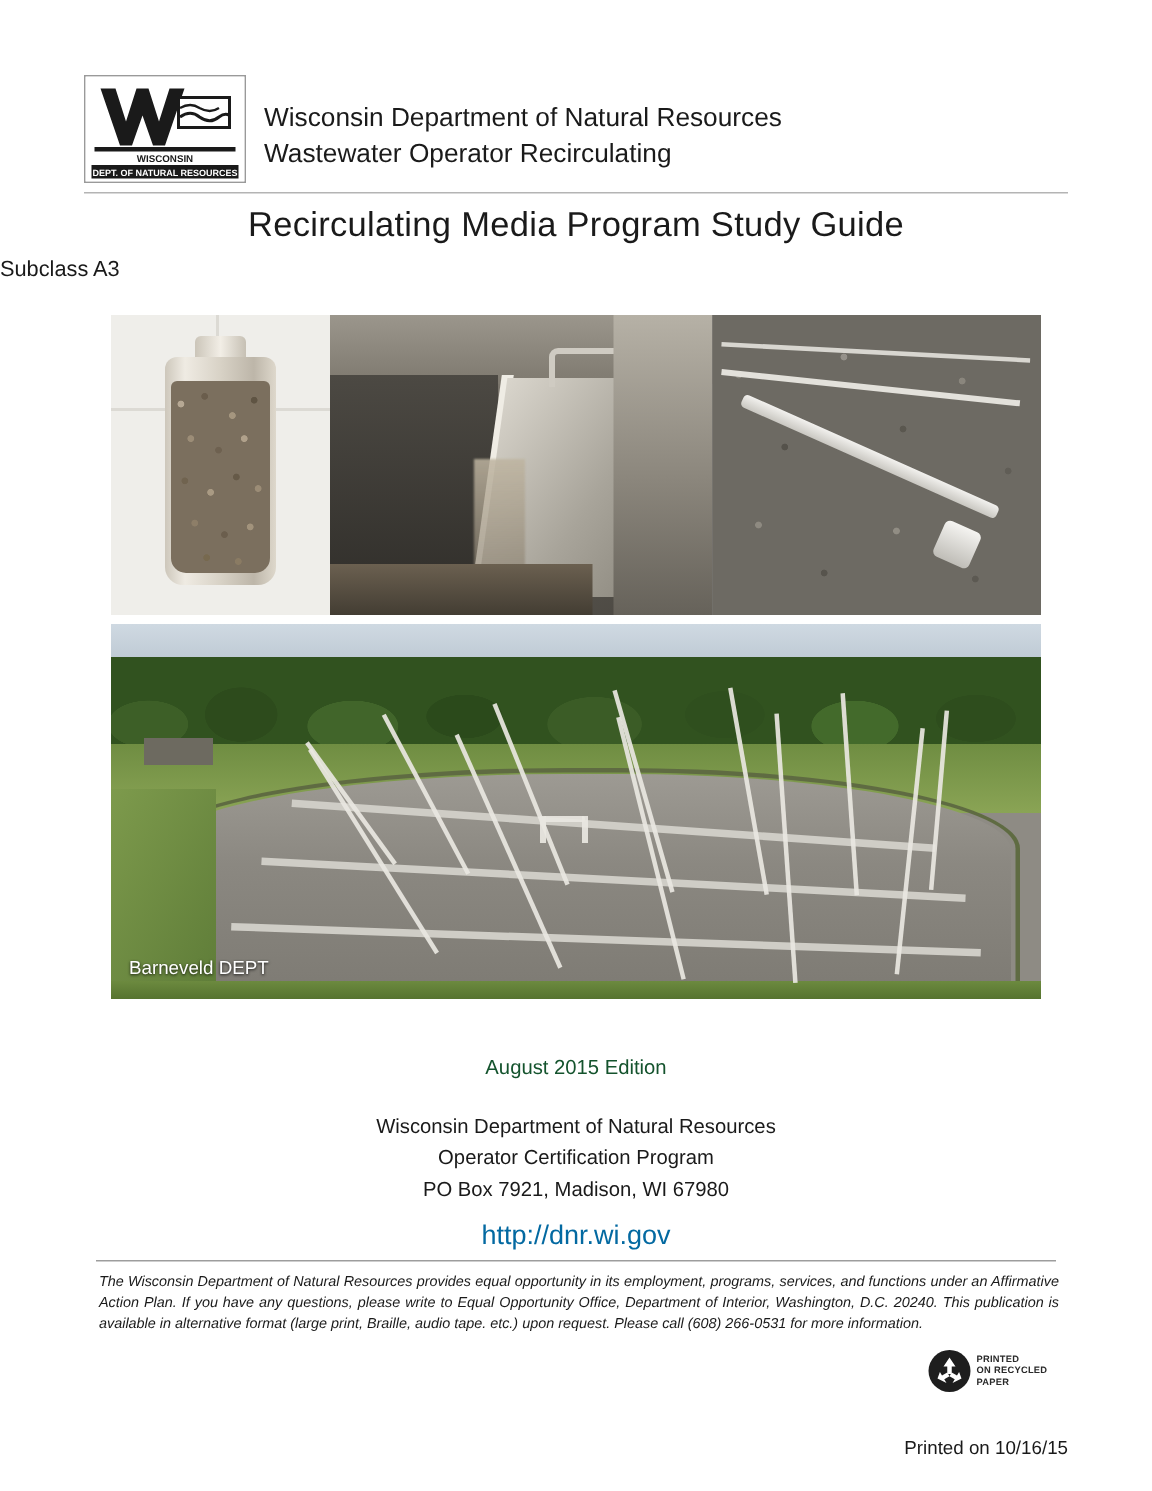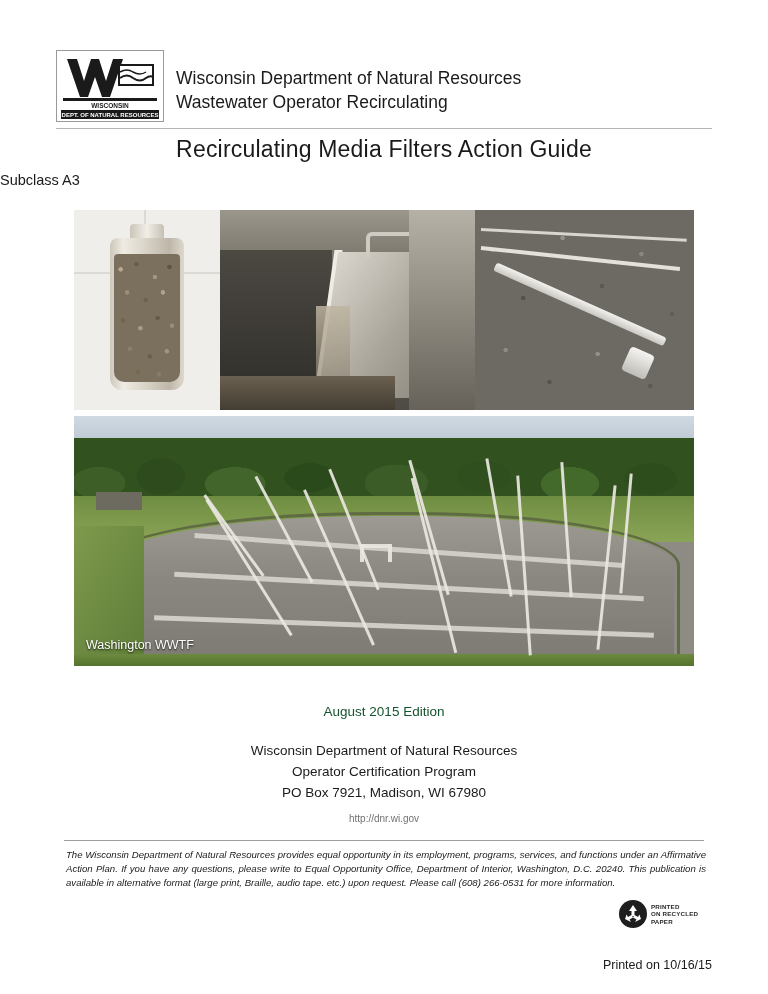--- a/index.html
+++ b/index.html
@@ -298,22 +298,22 @@
     left: 0; top: 740px; width: 768px;
     text-align: center;
     font-size: 13.5px;
     line-height: 21px;
     color: #1a1a1a;
   }
   .weburl {
     position: absolute;
     left: 0; top: 813px; width: 768px;
     text-align: center;
-    font-size: 10px;
-    color: #737373;
+    font-size: 18px;
+    color: #0369a1;
   }
   .hr-foot {
     position: absolute;
     left: 64px; top: 840px; width: 640px;
     height: 1px; background: #9d9d9d;
   }
   .disclaimer {
     position: absolute;
     left: 66px; top: 848px; width: 640px;
     font-size: 9.6px;
@@ -365,21 +365,21 @@
       </svg>
     </div>
     <div class="header-titles">
       <div class="header-line">Wisconsin Department of Natural Resources</div>
       <div class="header-line">Wastewater Operator Recirculating</div>
     </div>
   </div>
 
   <div class="hr-main"></div>
 
-  <div class="doc-title">Recirculating Media Filters Action Guide</div>
+  <div class="doc-title">Recirculating Media Program Study Guide</div>
   <div class="doc-subtitle">Subclass A3</div>
 
   <div class="collage">
 
     <div class="strip">
 
       <div class="ph ph-1">
         <div class="tile-bg"></div>
         <div class="tile-line" style="left:0;top:62px;width:146px;height:2px;"></div>
         <div class="tile-line" style="left:70px;top:0;width:2px;height:62px;"></div>
@@ -434,21 +434,21 @@
       <div class="lat" style="left:95px;top:150px;width:160px;transform:rotate(58deg);"></div>
       <div class="lat" style="left:180px;top:150px;width:170px;transform:rotate(66deg);"></div>
       <div class="lat" style="left:270px;top:148px;width:180px;transform:rotate(76deg);"></div>
       <div class="lat" style="left:360px;top:148px;width:180px;transform:rotate(86deg);"></div>
       <div class="lat" style="left:450px;top:150px;width:165px;transform:rotate(96deg);"></div>
 
       <div class="lat" style="left:288px;top:128px;width:28px;height:4px;border-radius:4px;background:#e9e7e1;"></div>
       <div class="lat" style="left:286px;top:128px;width:4px;height:18px;background:#e9e7e1;"></div>
       <div class="lat" style="left:314px;top:128px;width:4px;height:18px;background:#e9e7e1;"></div>
 
-      <div class="wwtf-label">Washington WWTF</div>
+      <div class="wwtf-label">Barneveld DEPT</div>
     </div>
   </div>
 
   <div class="edition">August 2015 Edition</div>
 
   <div class="addr">
     <div>Wisconsin Department of Natural Resources</div>
     <div>Operator Certification Program</div>
     <div>PO Box 7921, Madison, WI 67980</div>
   </div>

